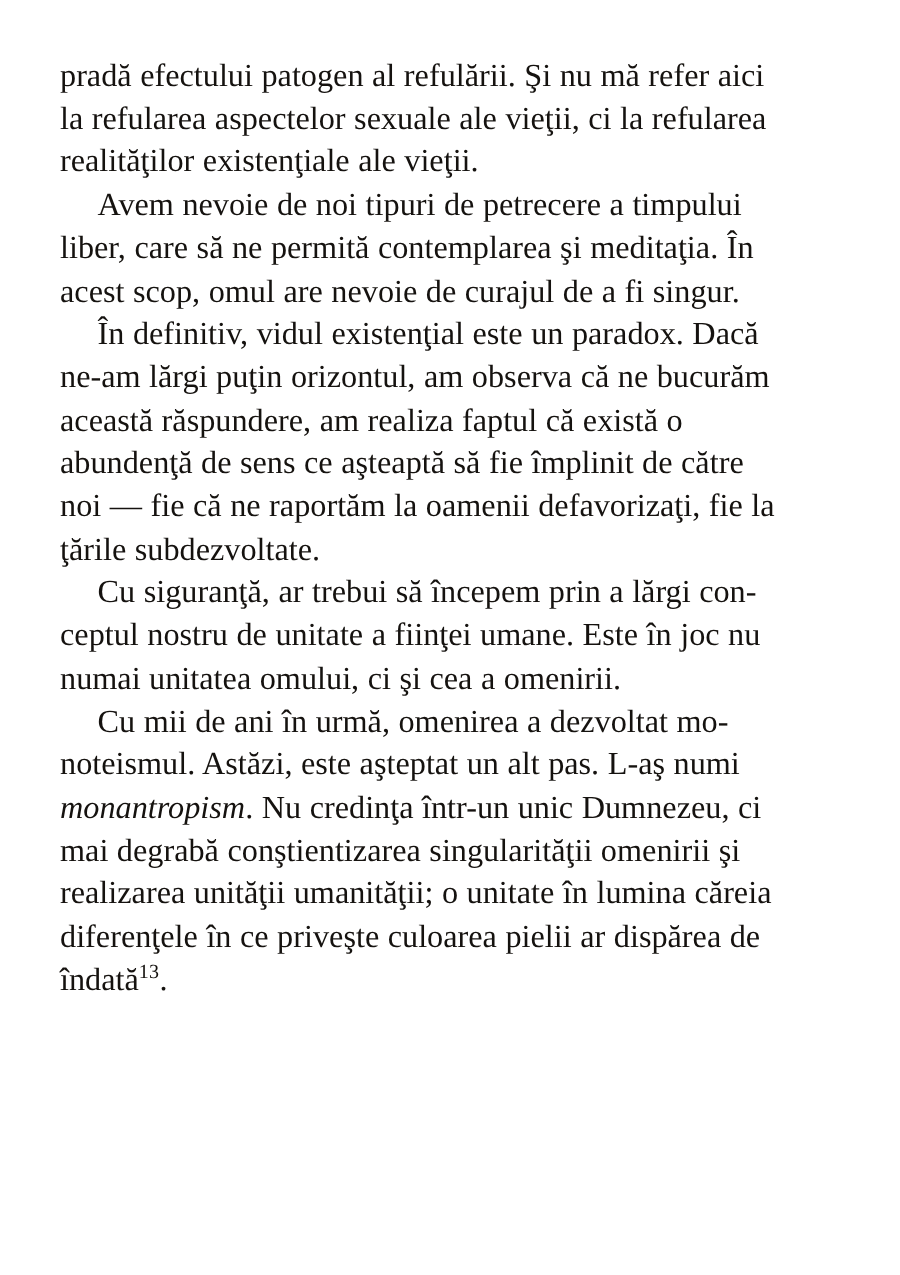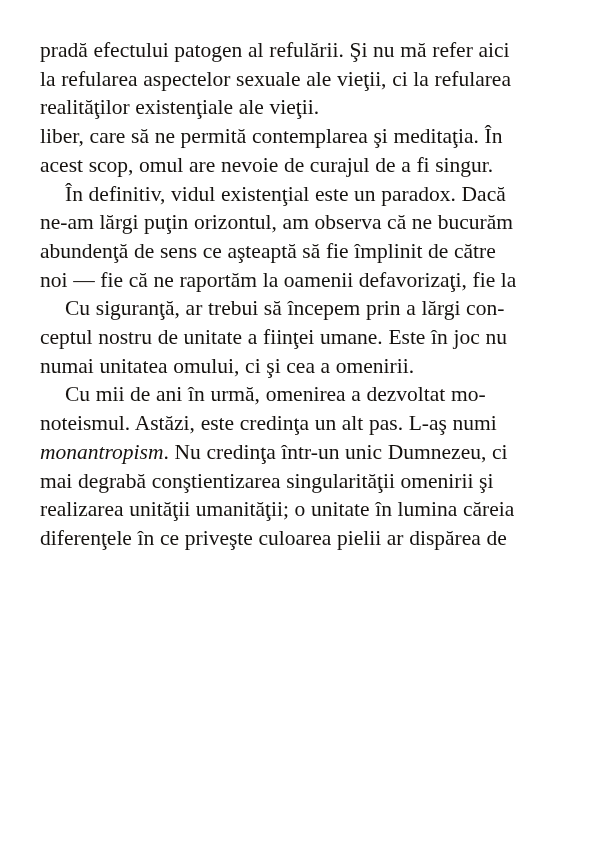--- a/index.html
+++ b/index.html
@@ -56,40 +56,44 @@
 <div class="page">
   <div class="text-block">
 
     <p class="para">
       <span class="line">pradă efectului patogen al refulării. Şi nu mă refer aici</span>
       <span class="line">la refularea aspectelor sexuale ale vieţii, ci la refularea</span>
       <span class="line">realităţilor existenţiale ale vieţii.</span>
     </p>
 
     <p class="para">
+      <span class="line indent">Avem nevoie de noi tipuri de petrecere a timpului</span>
       <span class="line">liber, care să ne permită contemplarea şi meditaţia. În</span>
       <span class="line">acest scop, omul are nevoie de curajul de a fi singur.</span>
     </p>
 
     <p class="para">
       <span class="line indent">În definitiv, vidul existenţial este un paradox. Dacă</span>
       <span class="line">ne-am lărgi puţin orizontul, am observa că ne bucurăm</span>
+      <span class="line">această răspundere, am realiza faptul că există o</span>
       <span class="line">abundenţă de sens ce aşteaptă să fie împlinit de către</span>
       <span class="line">noi — fie că ne raportăm la oamenii defavorizaţi, fie la</span>
+      <span class="line">ţările subdezvoltate.</span>
     </p>
 
     <p class="para">
       <span class="line indent">Cu siguranţă, ar trebui să începem prin a lărgi con-</span>
       <span class="line">ceptul nostru de unitate a fiinţei umane. Este în joc nu</span>
       <span class="line">numai unitatea omului, ci şi cea a omenirii.</span>
     </p>
 
     <p class="para">
       <span class="line indent">Cu mii de ani în urmă, omenirea a dezvoltat mo-</span>
-      <span class="line">noteismul. Astăzi, este credinţa un alt pas. L-aş numi</span>
+      <span class="line">noteismul. Astăzi, este aşteptat un alt pas. L-aş numi</span>
       <span class="line"><em class="ital">monantropism</em><span>. Nu credinţa într-un unic Dumnezeu, ci</span></span>
       <span class="line">mai degrabă conştientizarea singularităţii omenirii şi</span>
       <span class="line">realizarea unităţii umanităţii; o unitate în lumina căreia</span>
       <span class="line">diferenţele în ce priveşte culoarea pielii ar dispărea de</span>
+      <span class="line"><span>îndată</span><sup class="fn">13</sup><span>.</span></span>
     </p>
 
   </div>
 </div>
 
 </body></html>

